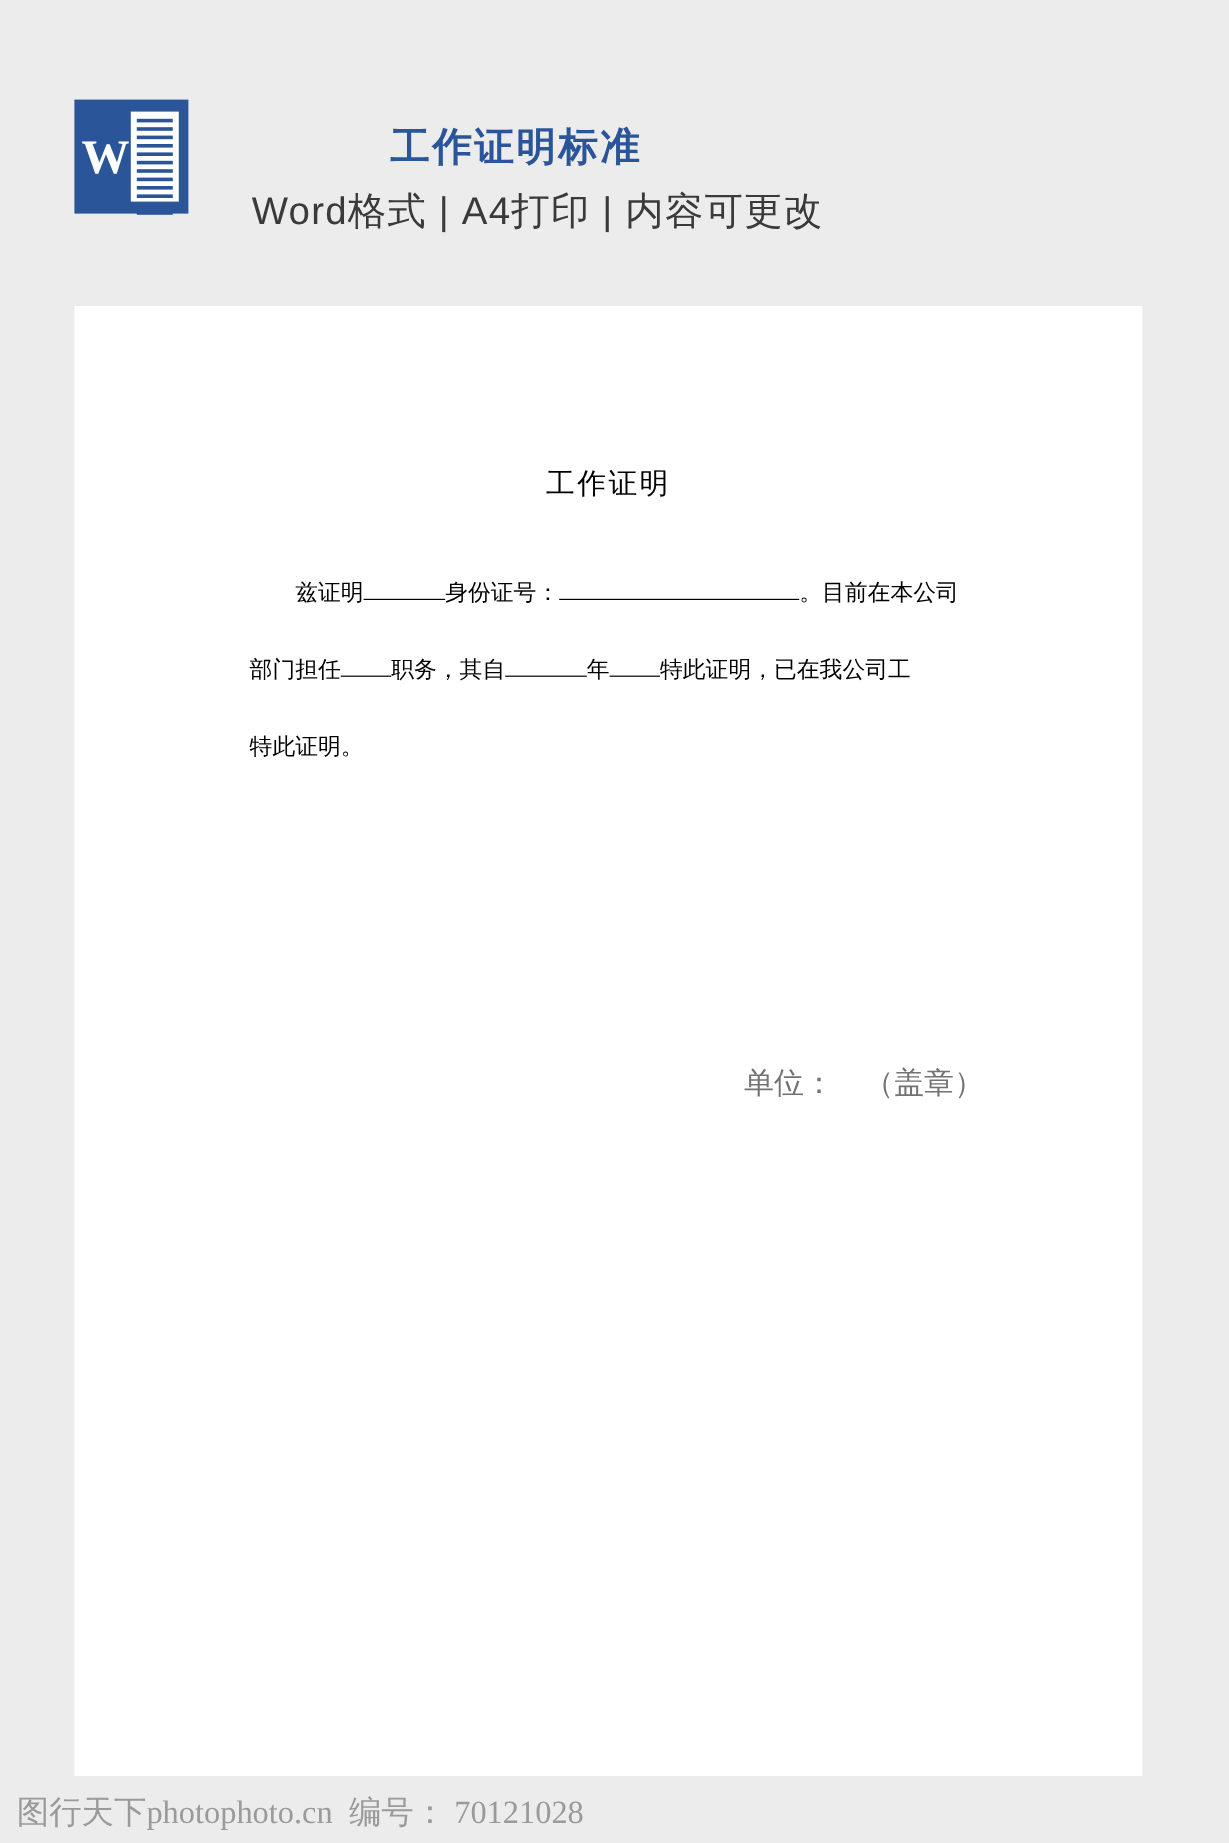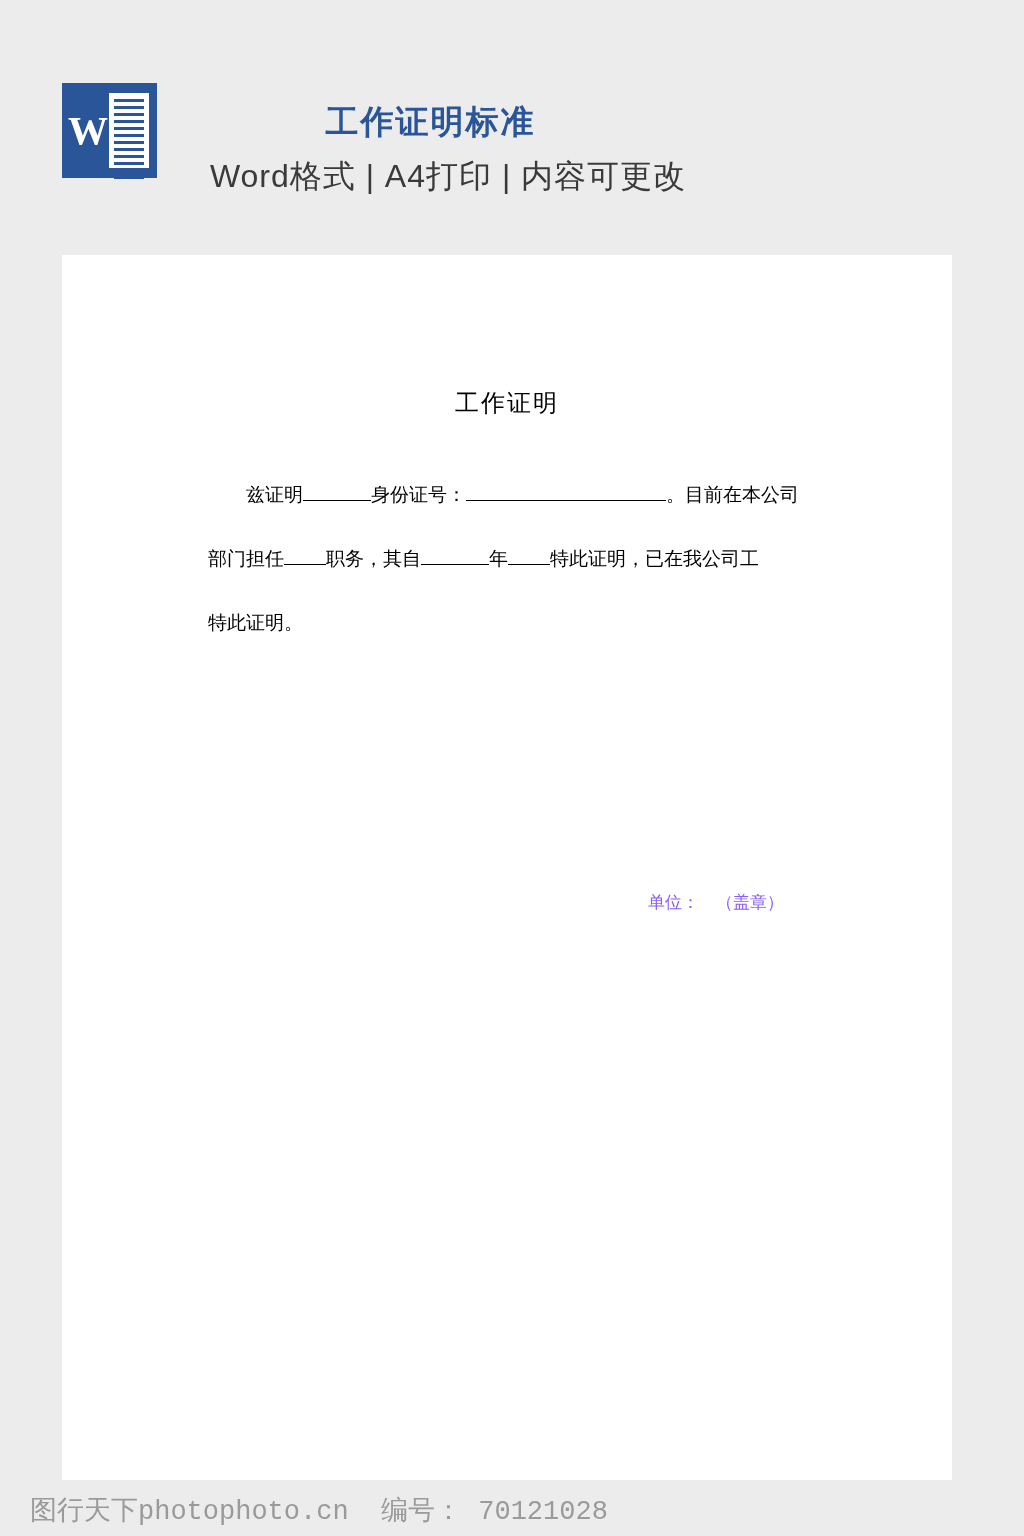--- a/index.html
+++ b/index.html
@@ -127,44 +127,44 @@
     margin: 16px;
     text-align: justify;
   }
   .indent { display: inline-block; width: 38px; }
   .u-sm { display: inline-block; width: 42px; border-bottom: 1px solid #000; }
   .u-md { display: inline-block; width: 68px; border-bottom: 1px solid #000; }
   .u-lg { display: inline-block; width: 200px; border-bottom: 1px solid #000; }
 
   .sign-block {
     position: absolute;
-    left: 586px;
+    left: 558px;
     top: 625px;
-    font-size: 17px;
+    font-size: 25px;
     line-height: 46px;
-    color: #8b5cf6;
+    color: #737373;
   }
   .sign-block .row { white-space: pre; }
 
   
   .footer {
     position: absolute;
     left: 0;
     bottom: 0;
     width: 1024px;
     height: 56px;
     background: #ececec;
   }
   .footer-text {
     position: absolute;
-    left: 30px;
+    left: 14px;
     bottom: 8px;
     font-size: 27px;
     color: #9a9a9a;
-    font-family: Liberation Mono, monospace;
+    font-family: Liberation Serif, serif;
     white-space: pre;
   }
 </style>
 </head>
 <body>
 
 <div class="header">
 
   <div class="word-logo">
     <div class="logo-inner">

